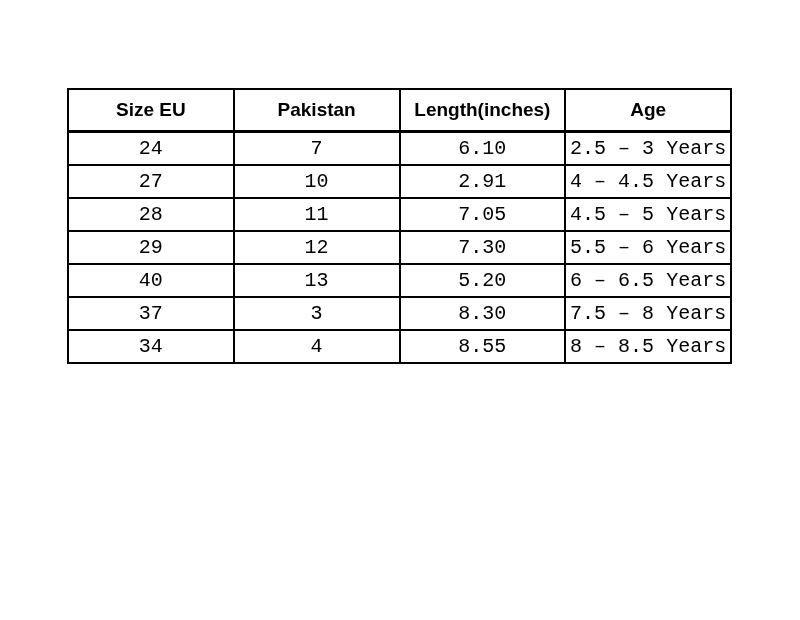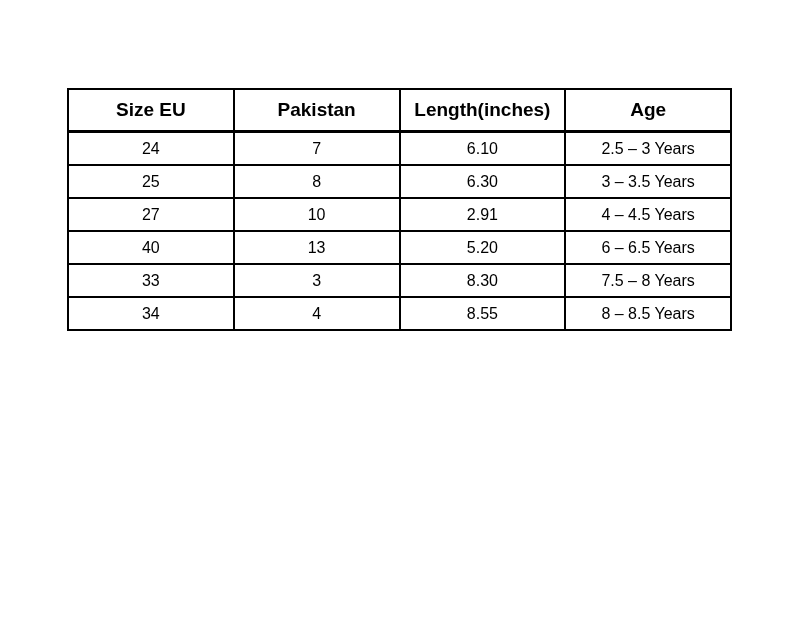--- a/index.html
+++ b/index.html
@@ -40,22 +40,23 @@
     white-space: nowrap;
   }
   table.size-table thead th {
     height: 40px;
     font-size: 19px;
     font-weight: bold;
     border-bottom: 3px solid #000000;
   }
   table.size-table tbody td {
     height: 31px;
-    font-size: 16px;
+    font-size: 20px;
     font-weight: normal;
+    font-family: Liberation Mono, monospace;
   }
 </style>
 </head>
 <body>
 
 <div class="canvas">
   <table class="size-table">
     <thead>
       <tr>
         <th>Size EU</th>
@@ -65,39 +66,45 @@
       </tr>
     </thead>
     <tbody>
       <tr>
         <td>24</td>
         <td>7</td>
         <td>6.10</td>
         <td>2.5 – 3 Years</td>
       </tr>
       <tr>
-        <td>25</td>
-        <td>8</td>
-        <td>6.30</td>
-        <td>3 – 3.5 Years</td>
-      </tr>
-      <tr>
         <td>27</td>
         <td>10</td>
         <td>2.91</td>
         <td>4 – 4.5 Years</td>
+      </tr>
+      <tr>
+        <td>28</td>
+        <td>11</td>
+        <td>7.05</td>
+        <td>4.5 – 5 Years</td>
+      </tr>
+      <tr>
+        <td>29</td>
+        <td>12</td>
+        <td>7.30</td>
+        <td>5.5 – 6 Years</td>
       </tr>
       <tr>
         <td>40</td>
         <td>13</td>
         <td>5.20</td>
         <td>6 – 6.5 Years</td>
       </tr>
       <tr>
-        <td>33</td>
+        <td>37</td>
         <td>3</td>
         <td>8.30</td>
         <td>7.5 – 8 Years</td>
       </tr>
       <tr>
         <td>34</td>
         <td>4</td>
         <td>8.55</td>
         <td>8 – 8.5 Years</td>
       </tr>

